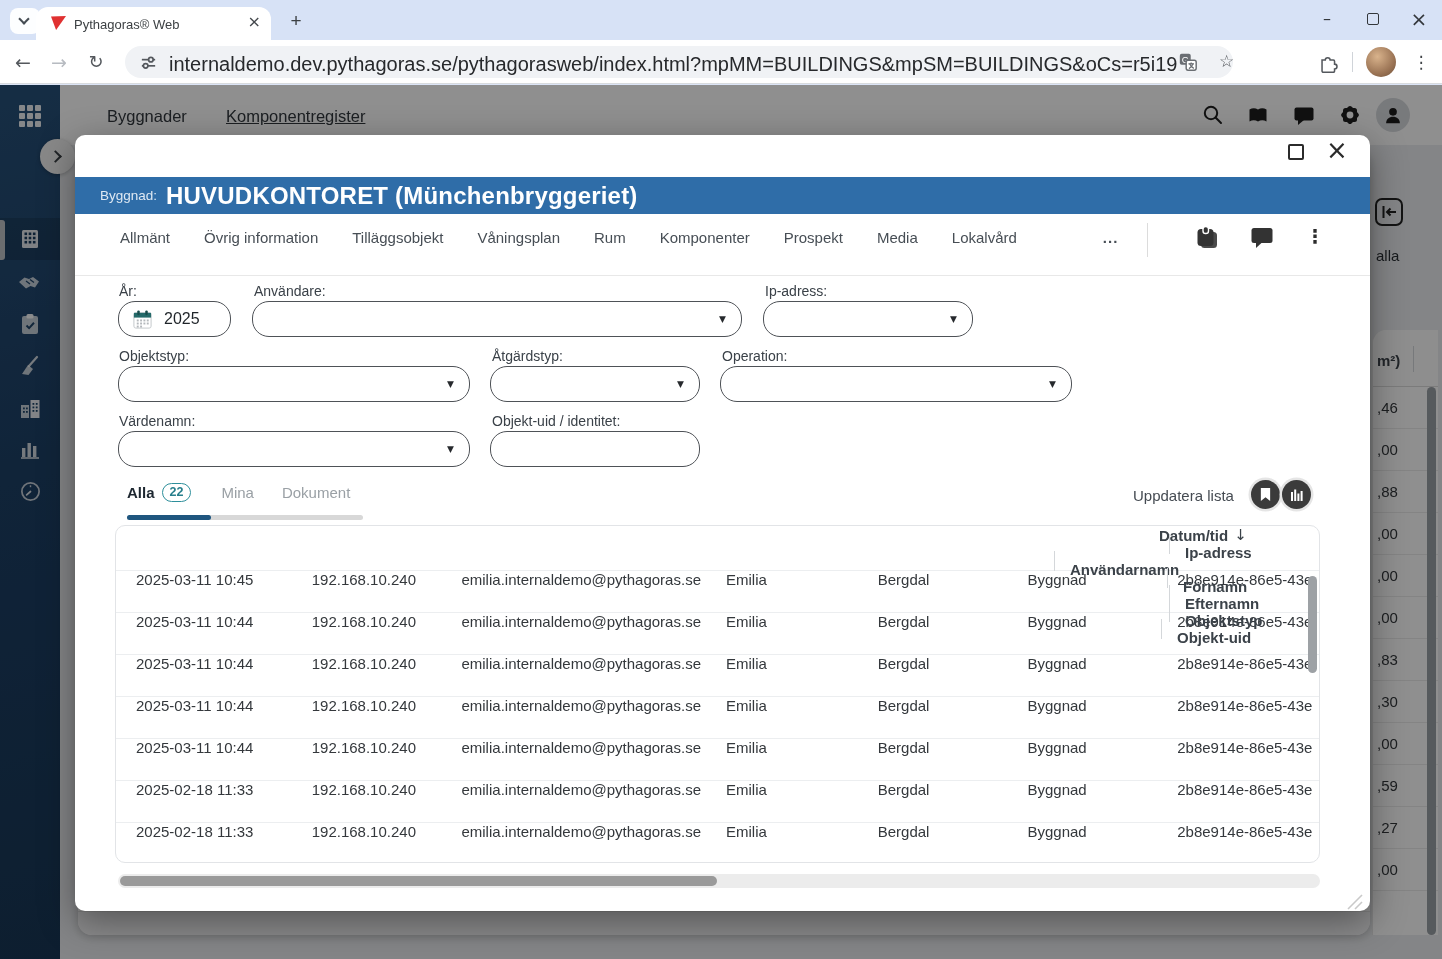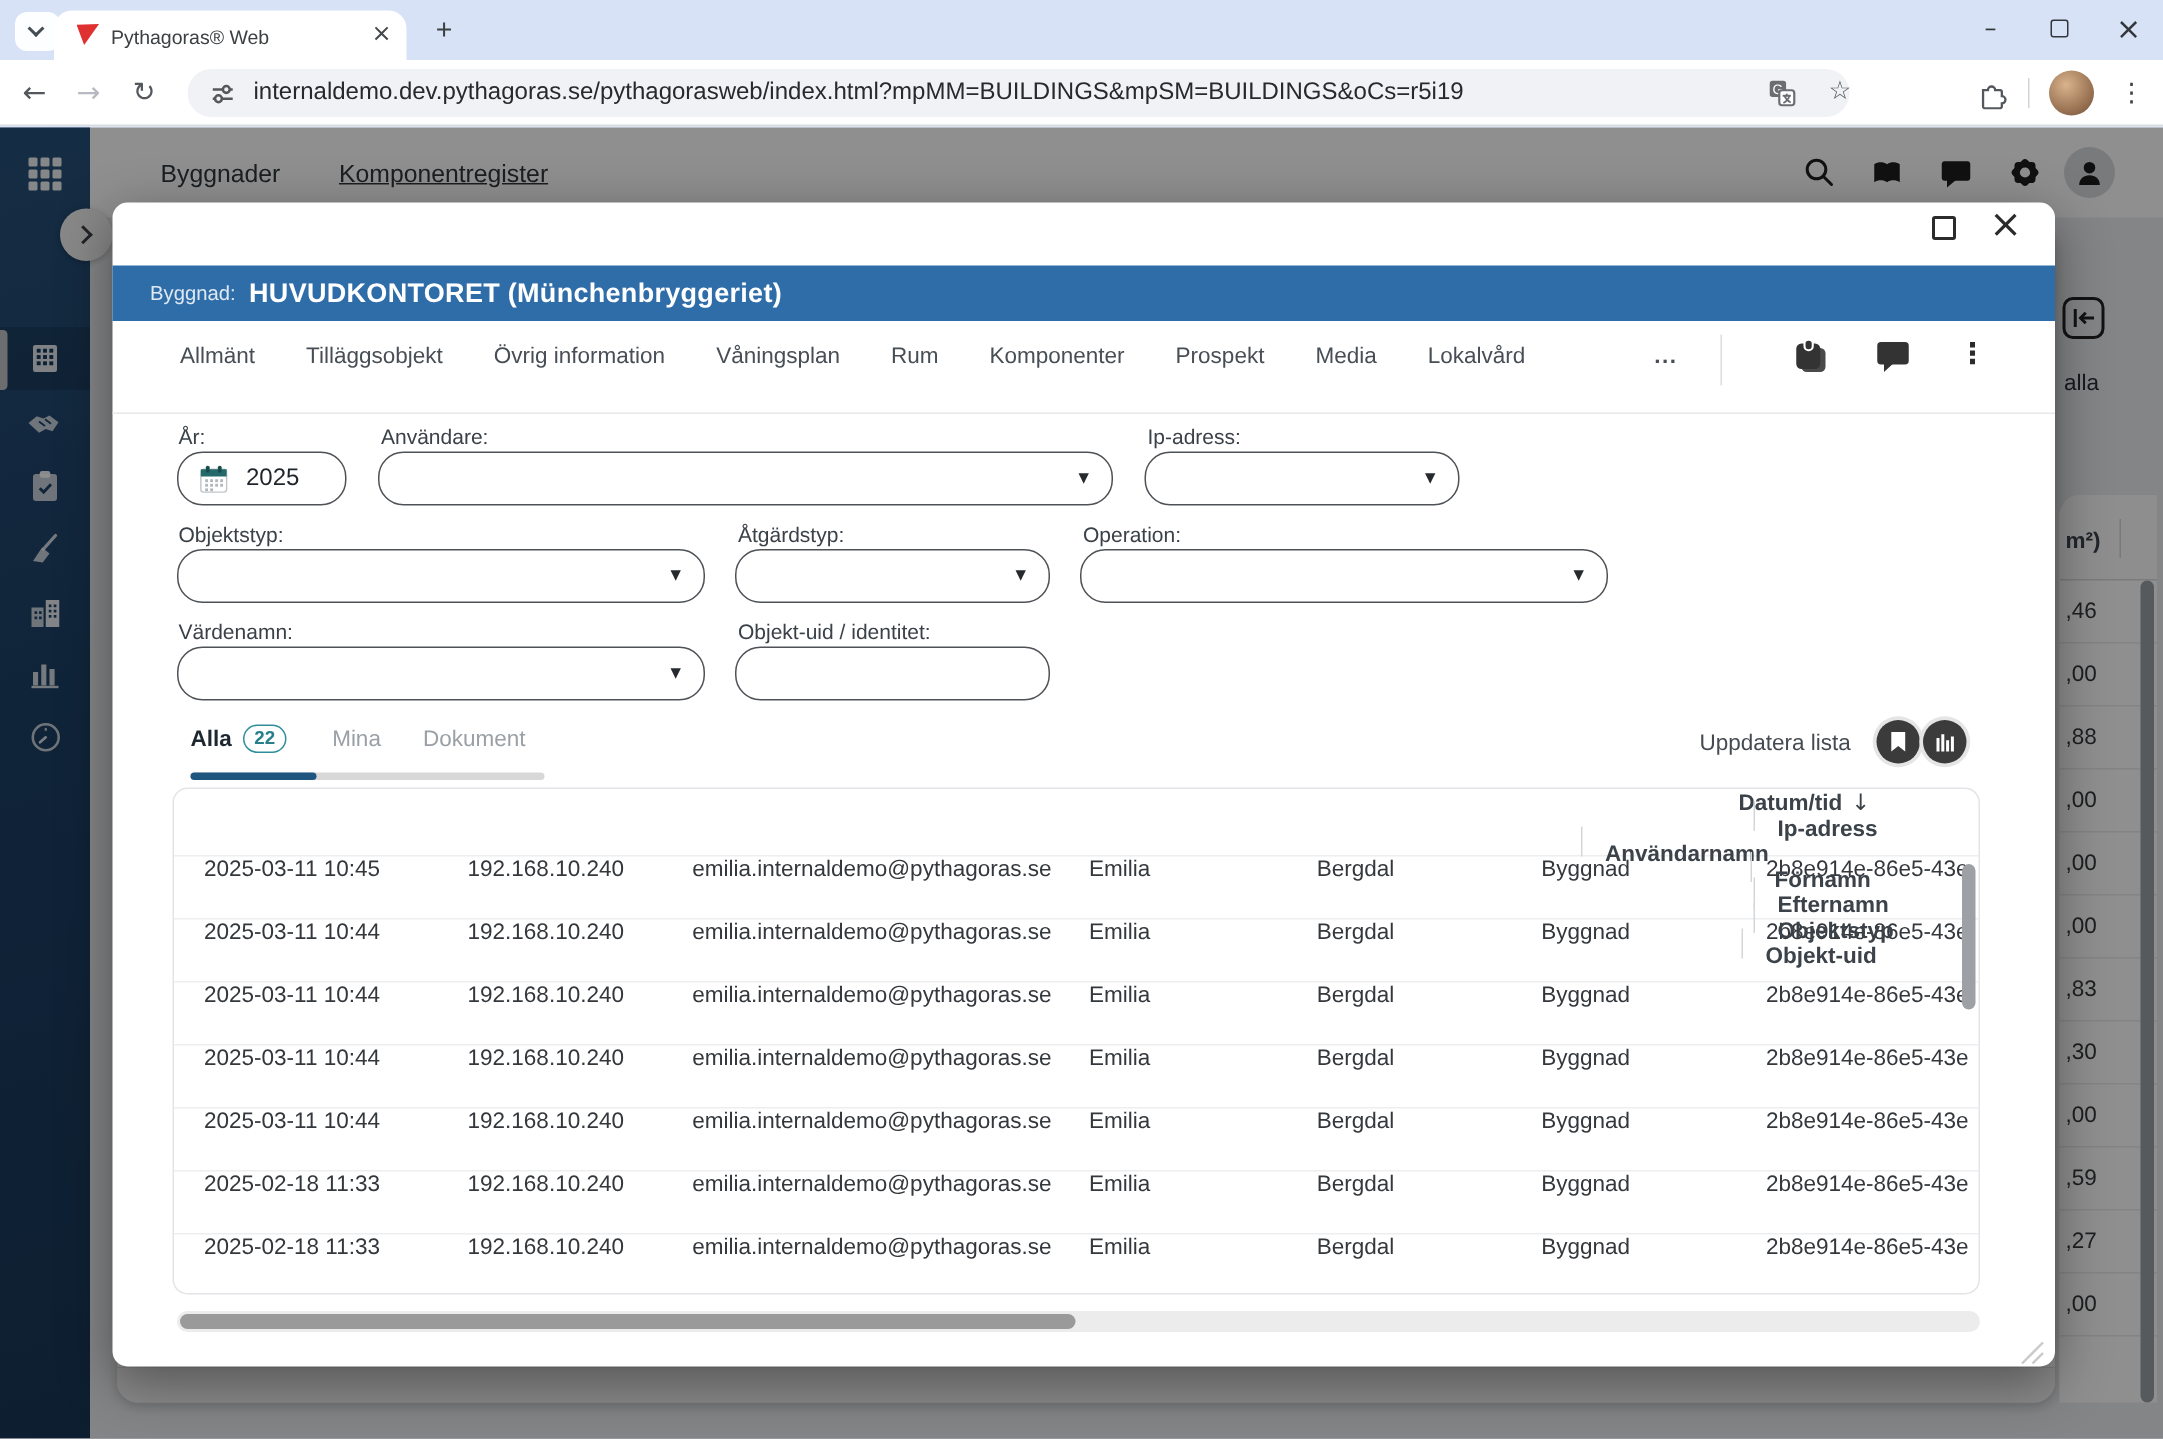--- a/index.html
+++ b/index.html
@@ -21,21 +21,21 @@
   .wctl-min{ left:1308px; font-size:16px; }
   .wctl-max{ left:1354px; }
   .wctl-max i{ display:inline-block; width:12px; height:12px; border:1.6px solid #33373b; border-radius:2px; margin-top:13px; }
   .wctl-close{ left:1400px; font-size:20px; }
   .toolbar{ position:absolute; left:0; top:40px; width:1442px; height:44px; background:#ffffff; border-bottom:1px solid #d8dbdf; z-index:30; }
   .nav-ico{ position:absolute; top:0; height:44px; line-height:44px; font-size:19px; font-family:"DejaVu Sans",sans-serif; color:#54585d; text-align:center; width:30px; }
   .ico-back{ left:8px; }
   .ico-fwd{ left:44px; color:#b7bbc1; }
   .ico-reload{ left:81px; font-size:18px; }
   .urlpill{ position:absolute; left:125px; top:6px; width:1108px; height:32px; background:#f0f2f5; border-radius:16px; }
-  .urltext{ position:absolute; left:44px; top:7px; font-size:16px; color:#27292c; white-space:nowrap; }
+  .urltext{ position:absolute; left:44px; top:7px; font-size:20px; color:#27292c; white-space:nowrap; }
   .tune{ position:absolute; left:14px; top:7px; }
   .pill-ico-translate{ position:absolute; left:1053px; top:6px; }
   .pill-ico-star{ position:absolute; left:1094px; top:5px; font-size:17px; color:#54585d; font-family:"DejaVu Sans",sans-serif; }
   .ico-ext{ position:absolute; left:1318px; top:12px; }
   .toolbar-sep{ position:absolute; left:1352px; top:12px; width:1px; height:20px; background:#d0d4d9; }
   .avatar-browser{ position:absolute; left:1366px; top:7px; width:30px; height:30px; border-radius:50%;
      background:radial-gradient(circle at 38% 32%, #d9b38c, #9a7354 62%, #6d4f38); }
   .ico-menu{ left:1406px; font-size:17px; color:#3f4347; }
   
   .app{ position:absolute; left:0; top:85px; width:1442px; height:874px; background:#eceef1; z-index:1; }
@@ -63,21 +63,21 @@
   .chevcircle i{ position:absolute; left:11px; top:13px; width:9px; height:9px; border-right:2px solid #3a3f45; border-top:2px solid #3a3f45; transform:rotate(45deg); }
   .overlay{ position:absolute; left:0; top:85px; width:1442px; height:874px; background:rgba(0,0,0,.44); z-index:5; }
   
   .modal{ position:absolute; left:75px; top:135px; width:1295px; height:776px; background:#fff; border-radius:10px;
      box-shadow:0 10px 36px rgba(0,0,0,.4); z-index:10; }
   .m-max{ position:absolute; left:1212px; top:8px; width:20px; height:20px; }
   .m-max i{ display:block; width:16px; height:16px; border:2px solid #2b2b2b; border-radius:2px; margin:1px; }
   .m-close{ position:absolute; left:1249px; top:0px; width:26px; height:34px; font-size:26px; color:#2b2b2b; text-align:center; font-family:"DejaVu Sans",sans-serif; }
   .m-bluebar{ position:absolute; left:0; top:42px; width:1295px; height:37px; background:#2f6da8; display:flex; align-items:center; padding-left:25px; gap:9px; }
   .m-objtype{ font-size:13.5px; color:#dfe9f3;text-align:center; }
-  .m-title{ font-size:18px; font-weight:bold; color:#ffffff; letter-spacing:.2px; }
+  .m-title{ font-size:24px; font-weight:bold; color:#ffffff; letter-spacing:.2px; }
   .m-tabs{ position:absolute; left:0; top:79px; width:1295px; height:62px; border-bottom:1px solid #e8e8e8; display:flex; }
   .mtab{ font-size:15px; color:#474e55; padding:0 17px; line-height:48px; white-space:nowrap; }
   .mtab:first-child{ margin-left:28px; }
   .mtab-overflow{ margin-left:52px; font-weight:bold; letter-spacing:1px; }
   .m-tabs-sep{ position:absolute; left:1072px; top:88px; width:1px; height:34px; background:#dcdcdc; }
   .m-toolico{ position:absolute; top:89px; }
   .m-kebab{ position:absolute; left:1230px; top:90px; width:20px; font-size:19px; font-weight:bold; color:#2c2c2c; text-align:center; font-family:"DejaVu Sans",sans-serif; }
   
   .flabel{ position:absolute; font-size:14px; color:#3a4148; }
   .ffield{ position:absolute; height:36px; border:1px solid #4e5257; border-radius:17px; background:#fff; }
@@ -323,22 +323,22 @@
       </div>
     <div class="m-close">×</div>
 
     <div class="m-bluebar">
       <span class="m-objtype">Byggnad:</span>
       <span class="m-title">HUVUDKONTORET (Münchenbryggeriet)</span>
     </div>
 
     <div class="m-tabs" id="modal-tabs">
         <div class="mtab">Allmänt</div>
+        <div class="mtab">Övrig information</div>
         <div class="mtab">Tilläggsobjekt</div>
-        <div class="mtab">Övrig information</div>
         <div class="mtab">Våningsplan</div>
         <div class="mtab">Rum</div>
         <div class="mtab">Komponenter</div>
         <div class="mtab">Prospekt</div>
         <div class="mtab">Media</div>
         <div class="mtab">Lokalvård</div>
         <div class="mtab mtab-overflow">...</div>
       </div>
     <div class="m-tabs-sep"></div>
     <svg class="m-toolico" style="left:1118px;" width="28" height="28" viewBox="0 0 28 28">

